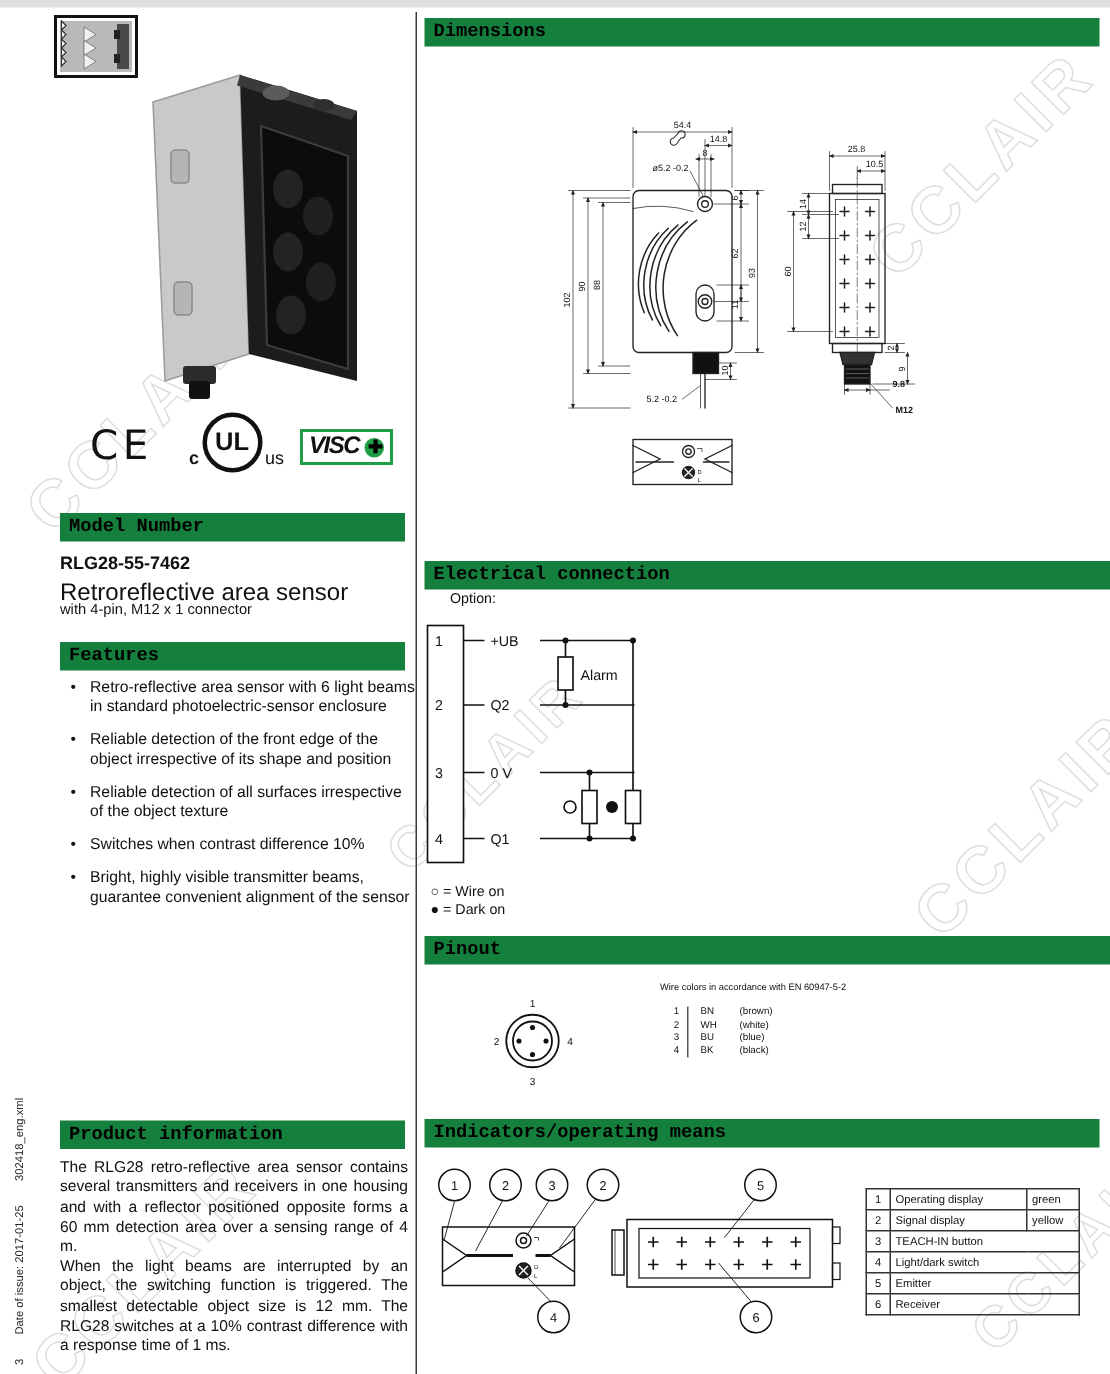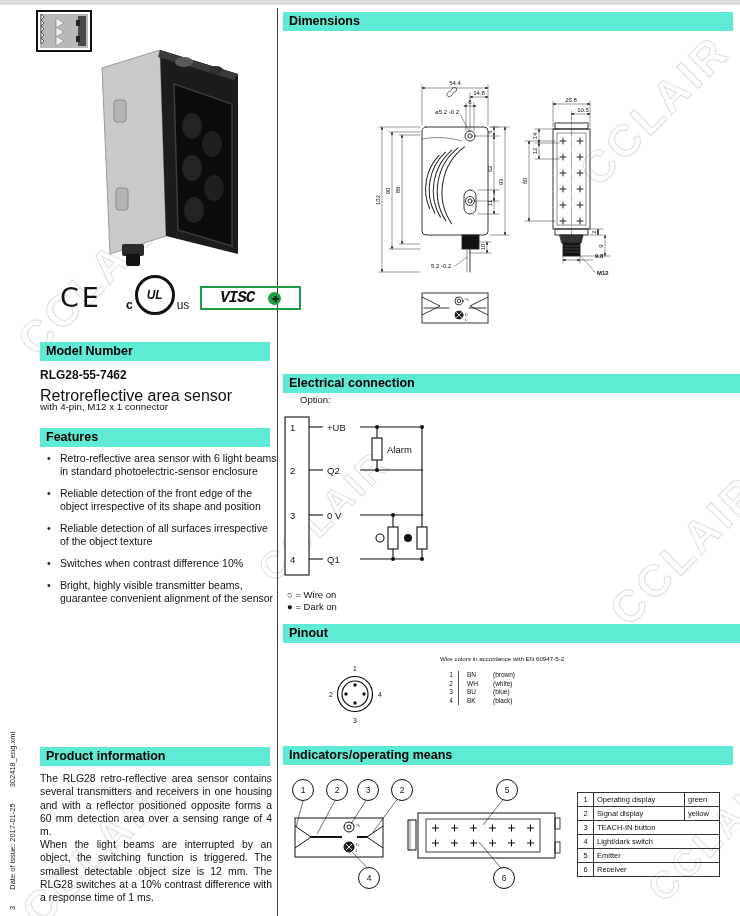--- a/index.html
+++ b/index.html
@@ -1,42 +1,42 @@
 <!DOCTYPE html>
 <html><head>
 <meta charset="utf-8">
 <style>
   html,body{margin:0;padding:0;}
   body{width:740px;height:916px;background:#fff;font-family:"Liberation Sans",sans-serif;color:#111;position:relative;overflow:hidden;}
   .abs{position:absolute;}
   .topstrip{left:0;top:0;width:740px;height:5px;background:#dcdee0;}
   .divider{left:277px;top:8px;width:1px;height:908px;background:#3a3a3a;}
-  .secbar{height:19px;background:#5eead4;color:#000;font-weight:bold;font-size:12.5px;line-height:19px;padding-left:6px;box-sizing:border-box;}
+  .secbar{height:19px;background:#15803d;color:#000;font-weight:bold;font-size:12.5px;line-height:19px;padding-left:6px;box-sizing:border-box;font-family:Liberation Mono, monospace;}
   .wm{color:transparent;-webkit-text-stroke:1px #dedede;font-weight:bold;font-size:44px;letter-spacing:4px;transform:rotate(-45deg);transform-origin:0 0;pointer-events:none;z-index:0;font-family:"Liberation Sans",sans-serif;}
   .z{z-index:1;}
   .small{font-size:16px;line-height:1.25;text-align:right;}
   .featlist{margin:0;padding:0 0 0 16px;list-style:none;width:218px;}
   .featlist li{font-size:10.5px;line-height:1.24;margin-bottom:9px;position:relative;}
   .featlist li::before{content:"•";position:absolute;left:-13px;top:0;}
   .para{width:232px;font-size:10.4px;line-height:1.28;text-align:justify;}
   .vtext{font-size:7.5px;color:#222;white-space:nowrap;transform:rotate(-90deg);transform-origin:0 0;}
   .vtext span{margin-right:14px;}
   svg text{font-family:"Liberation Sans",sans-serif;fill:#111;}
   .legendline{font-size:9.5px;line-height:12px;}
   .pintable{font-size:6.5px;line-height:8.5px;}
   .pintable .row{display:flex;}
   .pintable .c1{width:14px;text-align:center;}
   .pintable .c2{width:26px;border-left:1px solid #555;padding-left:8px;}
   .pintable .c3{width:60px;}
   table.ind{border-collapse:collapse;font-size:7.5px;}
   table.ind td{border:1px solid #333;padding:1px 3px;height:11px;white-space:nowrap;}
   table.ind td.num{width:9px;text-align:center;}
   .ul-wrap{display:flex;align-items:flex-end;gap:2px;}
-  .ul-circ{width:34px;height:34px;border:3px solid #111;border-radius:50%;display:flex;align-items:center;justify-content:center;font-weight:bold;font-size:12px;font-style:italic;}
-  .visco{border:2px solid #1f9e46;display:flex;align-items:center;gap:14px;padding:1px 18px;font-weight:bold;font-size:16px;font-style:italic;letter-spacing:-1px;font-family:Liberation Mono, monospace;}
+  .ul-circ{width:34px;height:34px;border:3px solid #111;border-radius:50%;display:flex;align-items:center;justify-content:center;font-weight:bold;font-size:17px;}
+  .visco{border:2px solid #1f9e46;display:flex;align-items:center;gap:4px;padding:1px 4px;font-weight:bold;font-size:16px;font-style:italic;letter-spacing:-1px;}
   .visco .plus{width:13px;height:13px;border-radius:50%;background:#1f9e46;color:#000;font-size:12px;font-weight:bold;display:flex;align-items:center;justify-content:center;font-style:normal;}
 </style>
 </head>
 <body>
 
 <div class="abs wm" style="left:8px;top:330px;">CCLAIR</div>
 <div class="abs wm" style="left:12px;top:900px;">CCLAIR</div>
 <div class="abs wm" style="left:570px;top:160px;">CCLAIR</div>
 <div class="abs wm" style="left:600px;top:600px;">CCLAIR</div>
 <div class="abs wm" style="left:250px;top:560px;font-size:38px;">CCLAIR</div>

